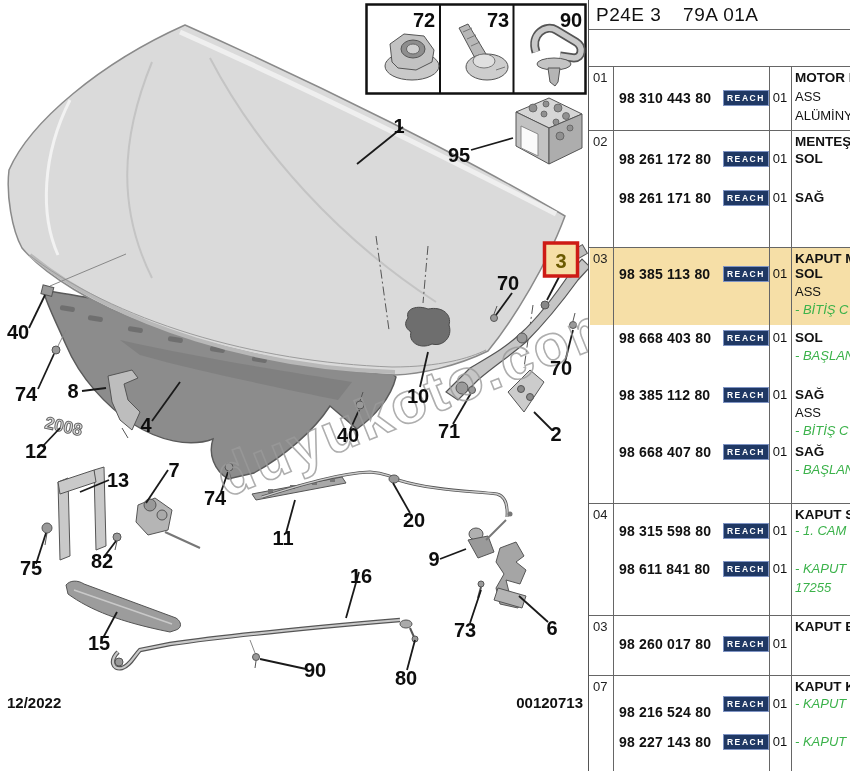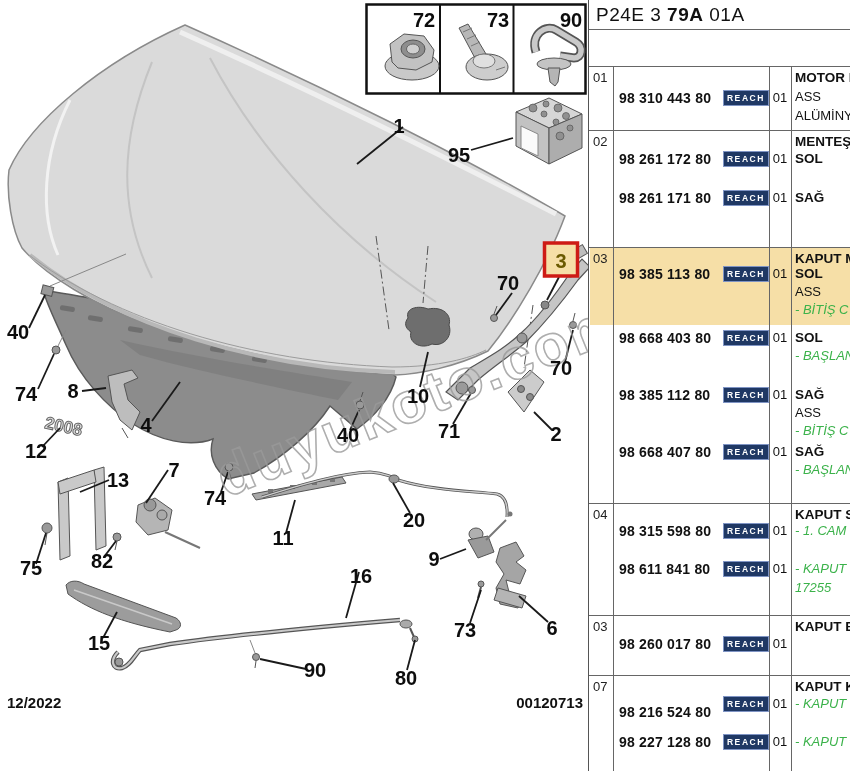--- a/index.html
+++ b/index.html
@@ -3,21 +3,21 @@
 <meta charset="utf-8">
 <style>
   html,body{margin:0;padding:0;background:#fff;}
   .stage{position:relative;width:850px;height:771px;background:#fff;overflow:hidden;
          font-family:"Liberation Sans",sans-serif;color:#111;}
   svg text{font-family:"Liberation Sans",sans-serif;}
 
   
   .tablewrap{position:absolute;left:588px;top:0;width:262px;height:771px;border-left:1.5px solid #555;}
   .thead{position:absolute;left:7px;top:4px;font-size:19px;letter-spacing:.5px;white-space:nowrap;}
-  .thead .hb{font-weight:bold;}
+  .thead .hb{font-weight:normal;margin-left:16px;}
   .hline{position:absolute;left:0;width:262px;height:0;border-top:1.5px solid #666;}
   .vline{position:absolute;width:0;border-left:1.2px solid #666;}
   .hl-band{position:absolute;left:1px;width:261px;background:#F6DFA7;}
   .trow{position:absolute;left:0;width:262px;border-top:1.5px solid #666;}
   .trow span, .trow div{position:absolute;white-space:nowrap;}
   .no{left:4px;font-size:13px;color:#222;}
   .pn{left:30px;font-size:14px;font-weight:bold;letter-spacing:.2px;}
   .qty{left:180px;width:22px;text-align:center;font-size:13px;}
   .reach{left:134px;width:44px;height:14px;background:#1F3864;border:1px solid #7f94c4;
          color:#fff;font-size:8.5px;font-weight:bold;letter-spacing:1.6px;
@@ -415,20 +415,20 @@
       <span class="d b" style="top:3px">KAPUT E</span>
     </div>
 
     <div class="trow" style="top:675px;height:96px">
       <span class="no" style="top:3px">07</span>
       <span class="pn" style="top:28px">98 216 524 80</span>
       <div class="reach" style="top:20px">REACH</div>
       <span class="qty" style="top:20px">01</span>
       <span class="d b" style="top:3px">KAPUT K</span>
       <span class="d g" style="top:20px">- KAPUT</span>
-      <span class="pn" style="top:58px">98 227 128 80</span>
+      <span class="pn" style="top:58px">98 227 143 80</span>
       <div class="reach" style="top:58px">REACH</div>
       <span class="qty" style="top:58px">01</span>
       <span class="d g" style="top:58px">- KAPUT</span>
     </div>
 
   </div>
 </div>
 
 </body></html>

